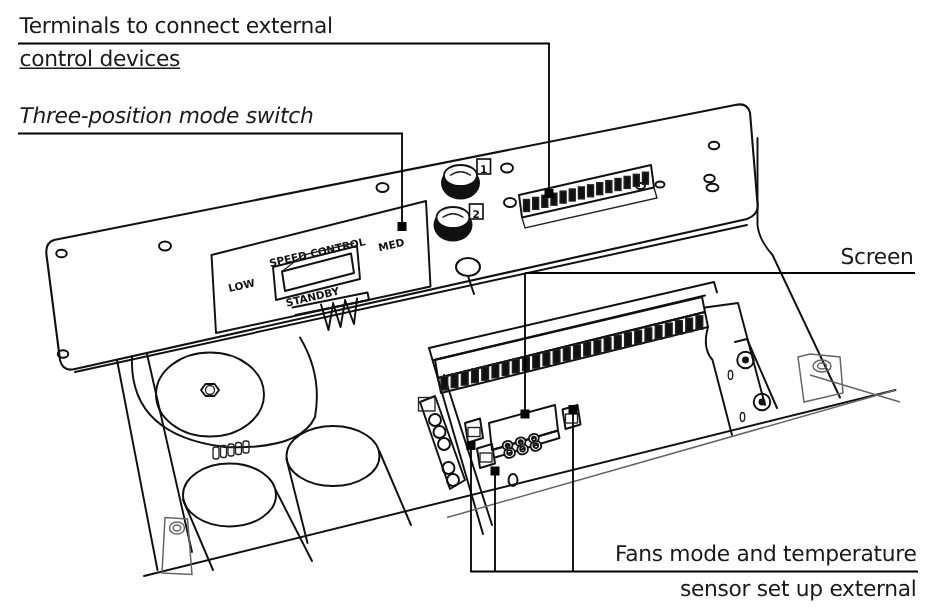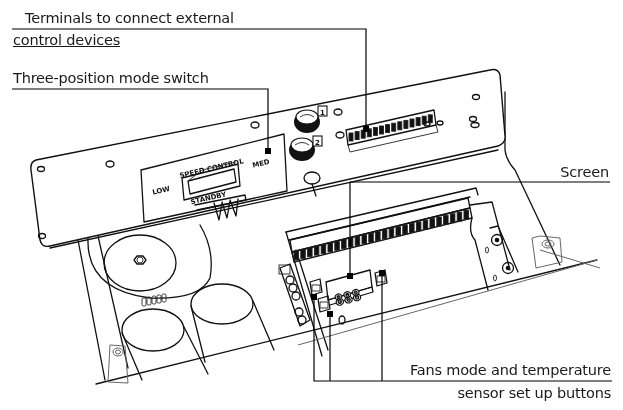--- a/index.html
+++ b/index.html
@@ -246,18 +246,18 @@
 
     <path class="lead" d="M314 298 L314 381 L612 381"></path>
     <rect class="dot" x="311" y="294" width="6" height="6"></rect>
     <path class="lead" d="M330 314 L330 381"></path>
     <rect class="dot" x="327" y="311" width="6" height="6"></rect>
     <path class="lead" d="M382 273 L382 381"></path>
     <rect class="dot" x="379" y="270" width="6" height="6"></rect>
   </g>
 </svg>
 
-<div class="lbl" style="left:25px; top:9px;">Terminals to connect external</div>
+<div class="lbl" style="left:13px; top:9px;">Terminals to connect external</div>
 <div class="lbl" style="left:13px; top:31px;text-decoration:underline;">control devices</div>
-<div class="lbl" style="left:13px; top:69px;">Three-position mode switch</div>
+<div class="lbl" style="left:13px; top:69px;font-style:italic;">Three-position mode switch</div>
 <div class="lbl r" style="right:14px; top:163px;">Screen</div>
 <div class="lbl r" style="right:12px; top:361px;">Fans mode and temperature</div>
-<div class="lbl r" style="right:12px; top:384px;">sensor set up buttons</div>
+<div class="lbl r" style="right:12px; top:384px;">sensor set up external</div>
 
 </body></html>

